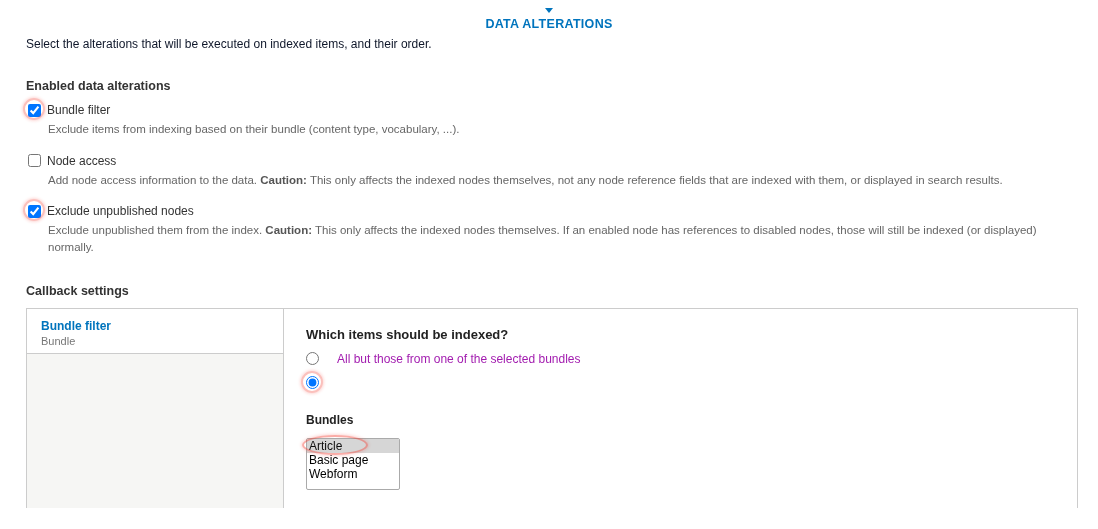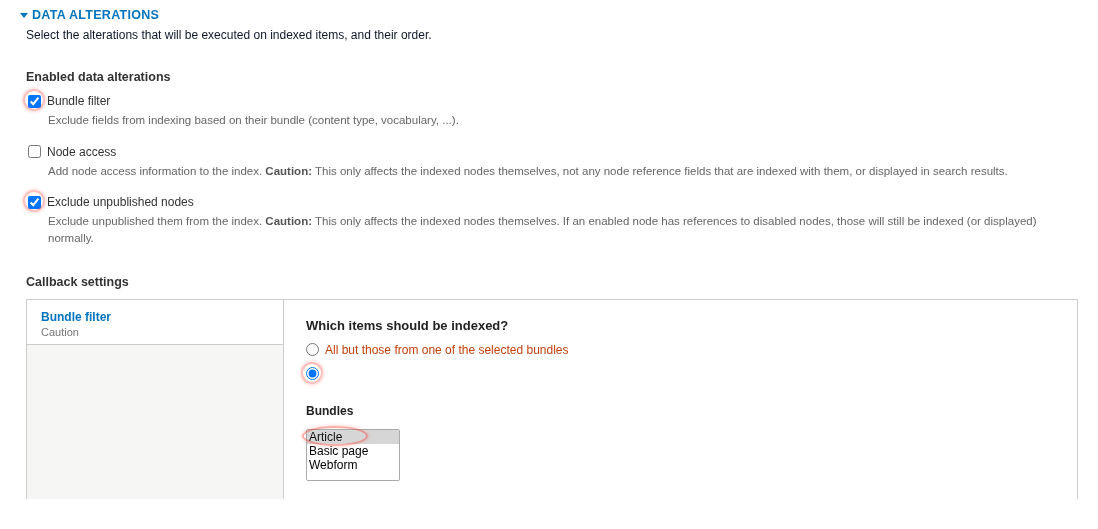--- a/index.html
+++ b/index.html
@@ -12,20 +12,21 @@
       background: #fff;
     }
     .wrapper {
       padding: 8px 20px 0 20px;
     }
     .section-header {
       display: flex;
       align-items: center;
       gap: 4px;
       margin-bottom: 6px;
+      flex-direction: column;
     }
     .arrow-down {
       width: 0;
       height: 0;
       border-left: 4px solid transparent;
       border-right: 4px solid transparent;
       border-top: 5px solid #0074BD;
     }
     .section-title {
       color: #0074BD;
@@ -126,21 +127,22 @@
       position: relative;
       display: flex;
       align-items: center;
       gap: 6px;
       margin-bottom: 10px;
     }
     .radio-row input[type="radio"] {
       margin: 0;
     }
     .radio-label {
-      color: #c2410c;
+      color: #a21caf;
+      margin-left: 12px;
     }
     .bundles-title {
       font-weight: bold;
       margin-top: 24px;
       margin-bottom: 11px;
       color: #222;
     }
     .bundles-select-wrap {
       position: relative;
       width: 94px;
@@ -181,46 +183,46 @@
 
   <div class="subsection-title">Enabled data alterations</div>
 
   <div id="alterations-list">
       <div class="checkbox-row">
         <div class="highlight-circle sm"></div>
         <label class="checkbox-line">
           <input type="checkbox" checked="" style="">
           <span class="checkbox-label">Bundle filter</span>
         </label>
-        <div class="checkbox-desc"><span>Exclude fields from indexing based on their bundle (content type, vocabulary, ...).</span></div>
+        <div class="checkbox-desc"><span>Exclude items from indexing based on their bundle (content type, vocabulary, ...).</span></div>
       </div>
       <div class="checkbox-row">
         <label class="checkbox-line">
           <input type="checkbox" style="">
           <span class="checkbox-label">Node access</span>
         </label>
-        <div class="checkbox-desc"><span>Add node access information to the index. </span><b>Caution:</b><span> This only affects the indexed nodes themselves, not any node reference fields that are indexed with them, or displayed in search results.</span></div>
+        <div class="checkbox-desc"><span>Add node access information to the data. </span><b>Caution:</b><span> This only affects the indexed nodes themselves, not any node reference fields that are indexed with them, or displayed in search results.</span></div>
       </div>
       <div class="checkbox-row">
         <div class="highlight-circle sm"></div>
         <label class="checkbox-line">
           <input type="checkbox" checked="" style="">
           <span class="checkbox-label">Exclude unpublished nodes</span>
         </label>
         <div class="checkbox-desc"><span>Exclude unpublished them from the index. </span><b>Caution:</b><span> This only affects the indexed nodes themselves. If an enabled node has references to disabled nodes, those will still be indexed (or displayed) normally.</span></div>
       </div>
     </div>
 
   <div class="subsection-title">Callback settings</div>
 
   <div class="callback-panel">
     <div class="callback-sidebar">
       <div class="callback-tab">
         <div class="callback-tab-title">Bundle filter</div>
-        <div class="callback-tab-status">Caution</div>
+        <div class="callback-tab-status">Bundle</div>
       </div>
       <div class="callback-sidebar-fill"></div>
     </div>
     <div class="callback-content">
       <div class="which-title">Which items should be indexed?</div>
       <div id="radio-list">
           <label class="radio-row">
             <input type="radio" name="which" style="">
             <span class="radio-label">All but those from one of the selected bundles</span>
           </label>

